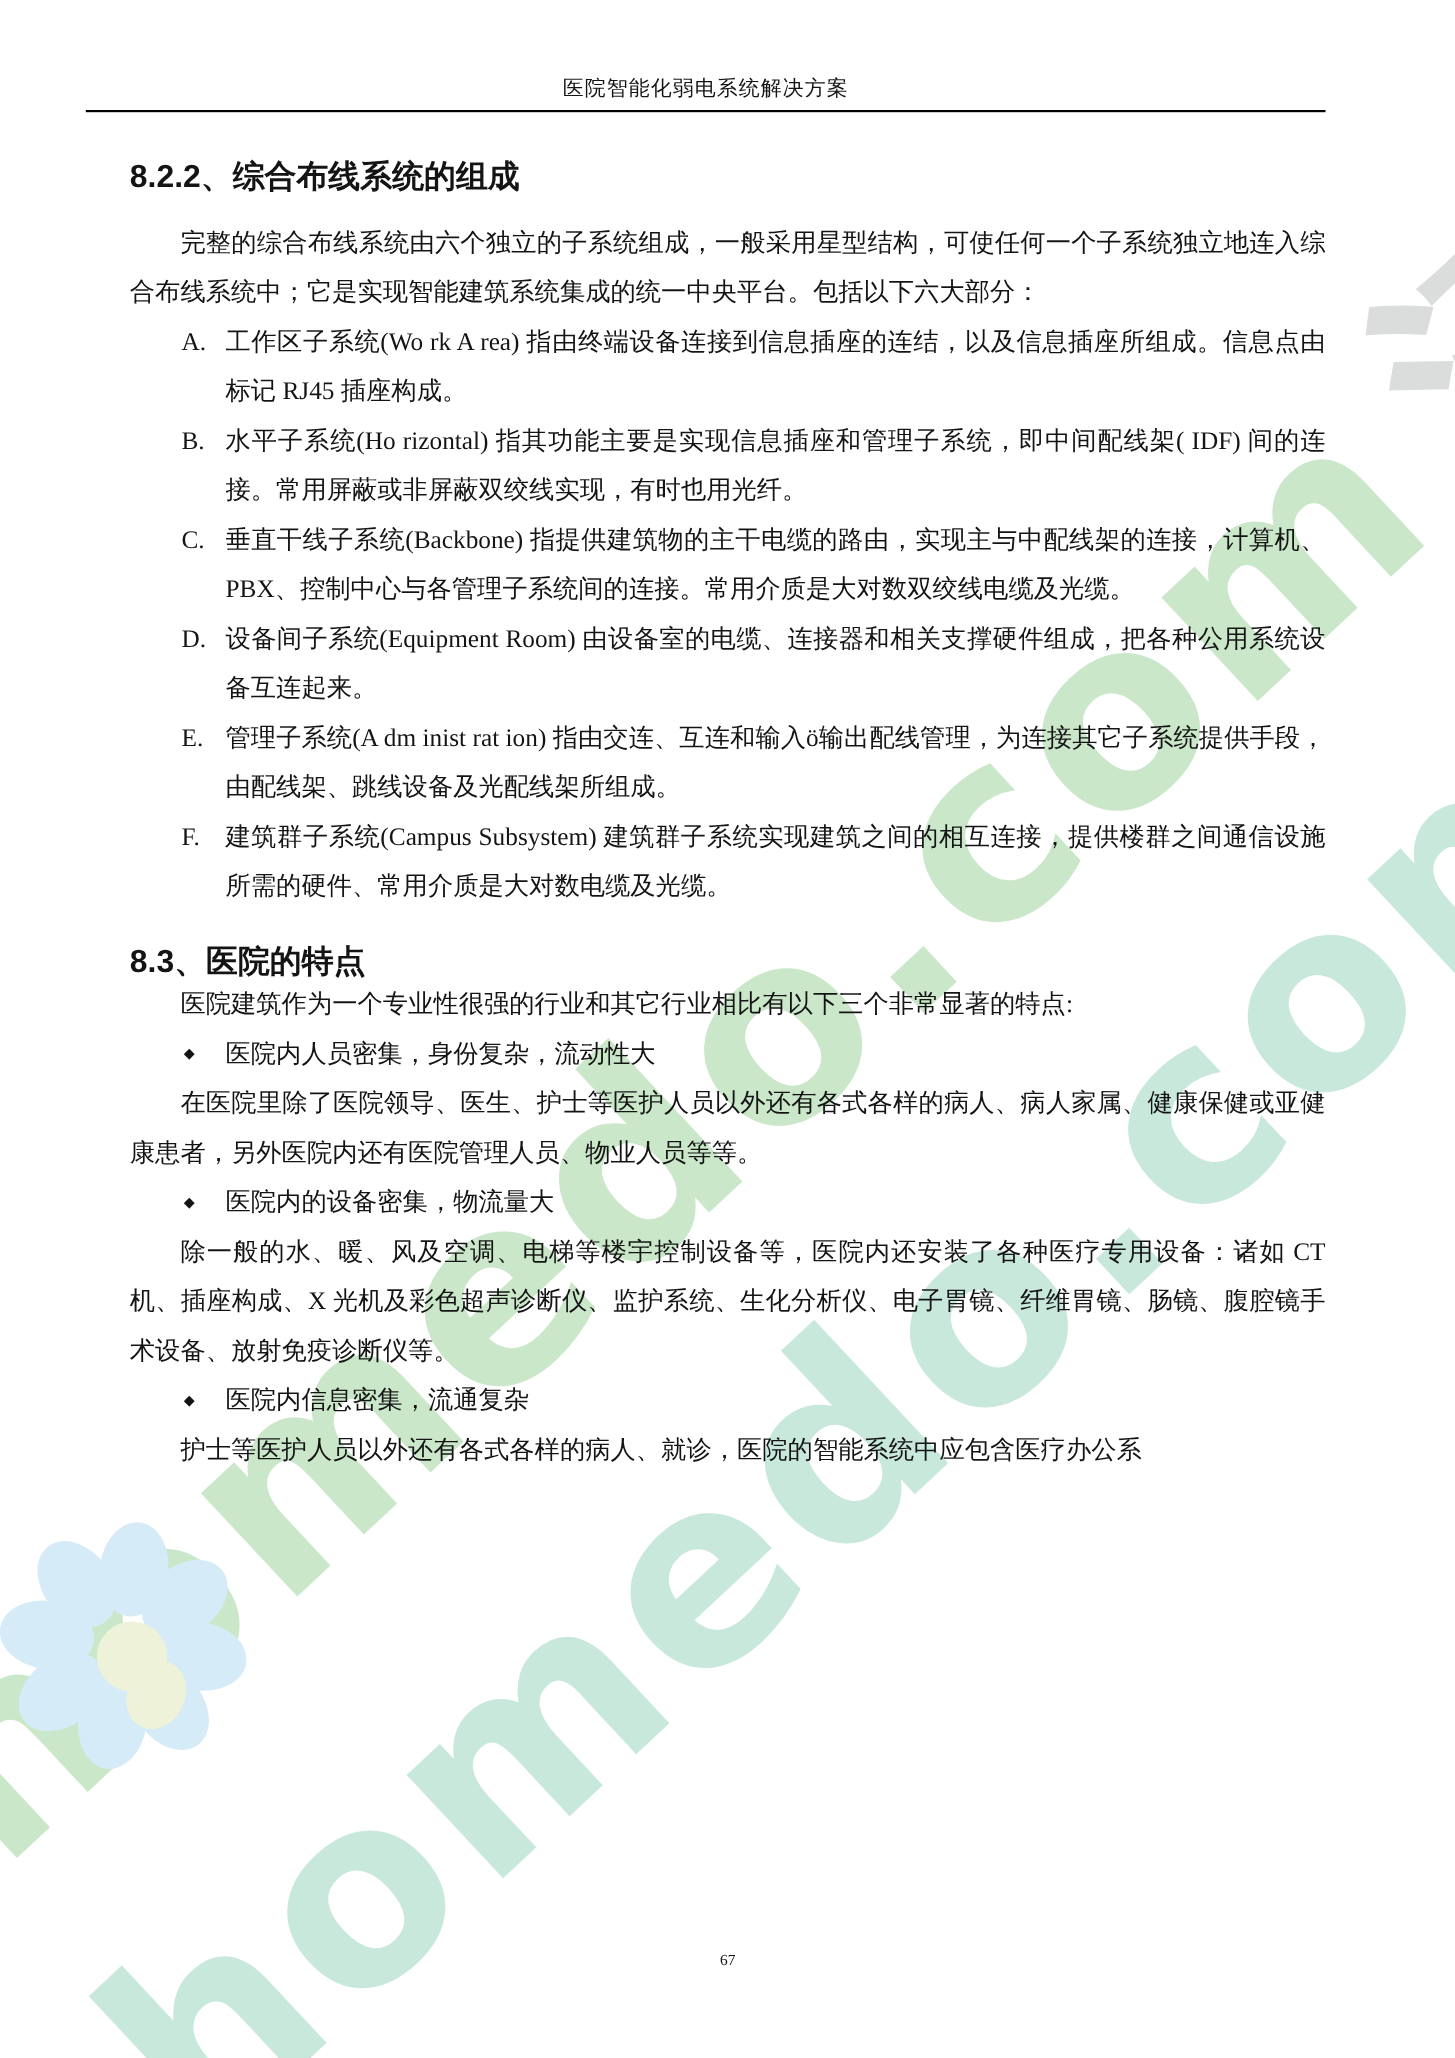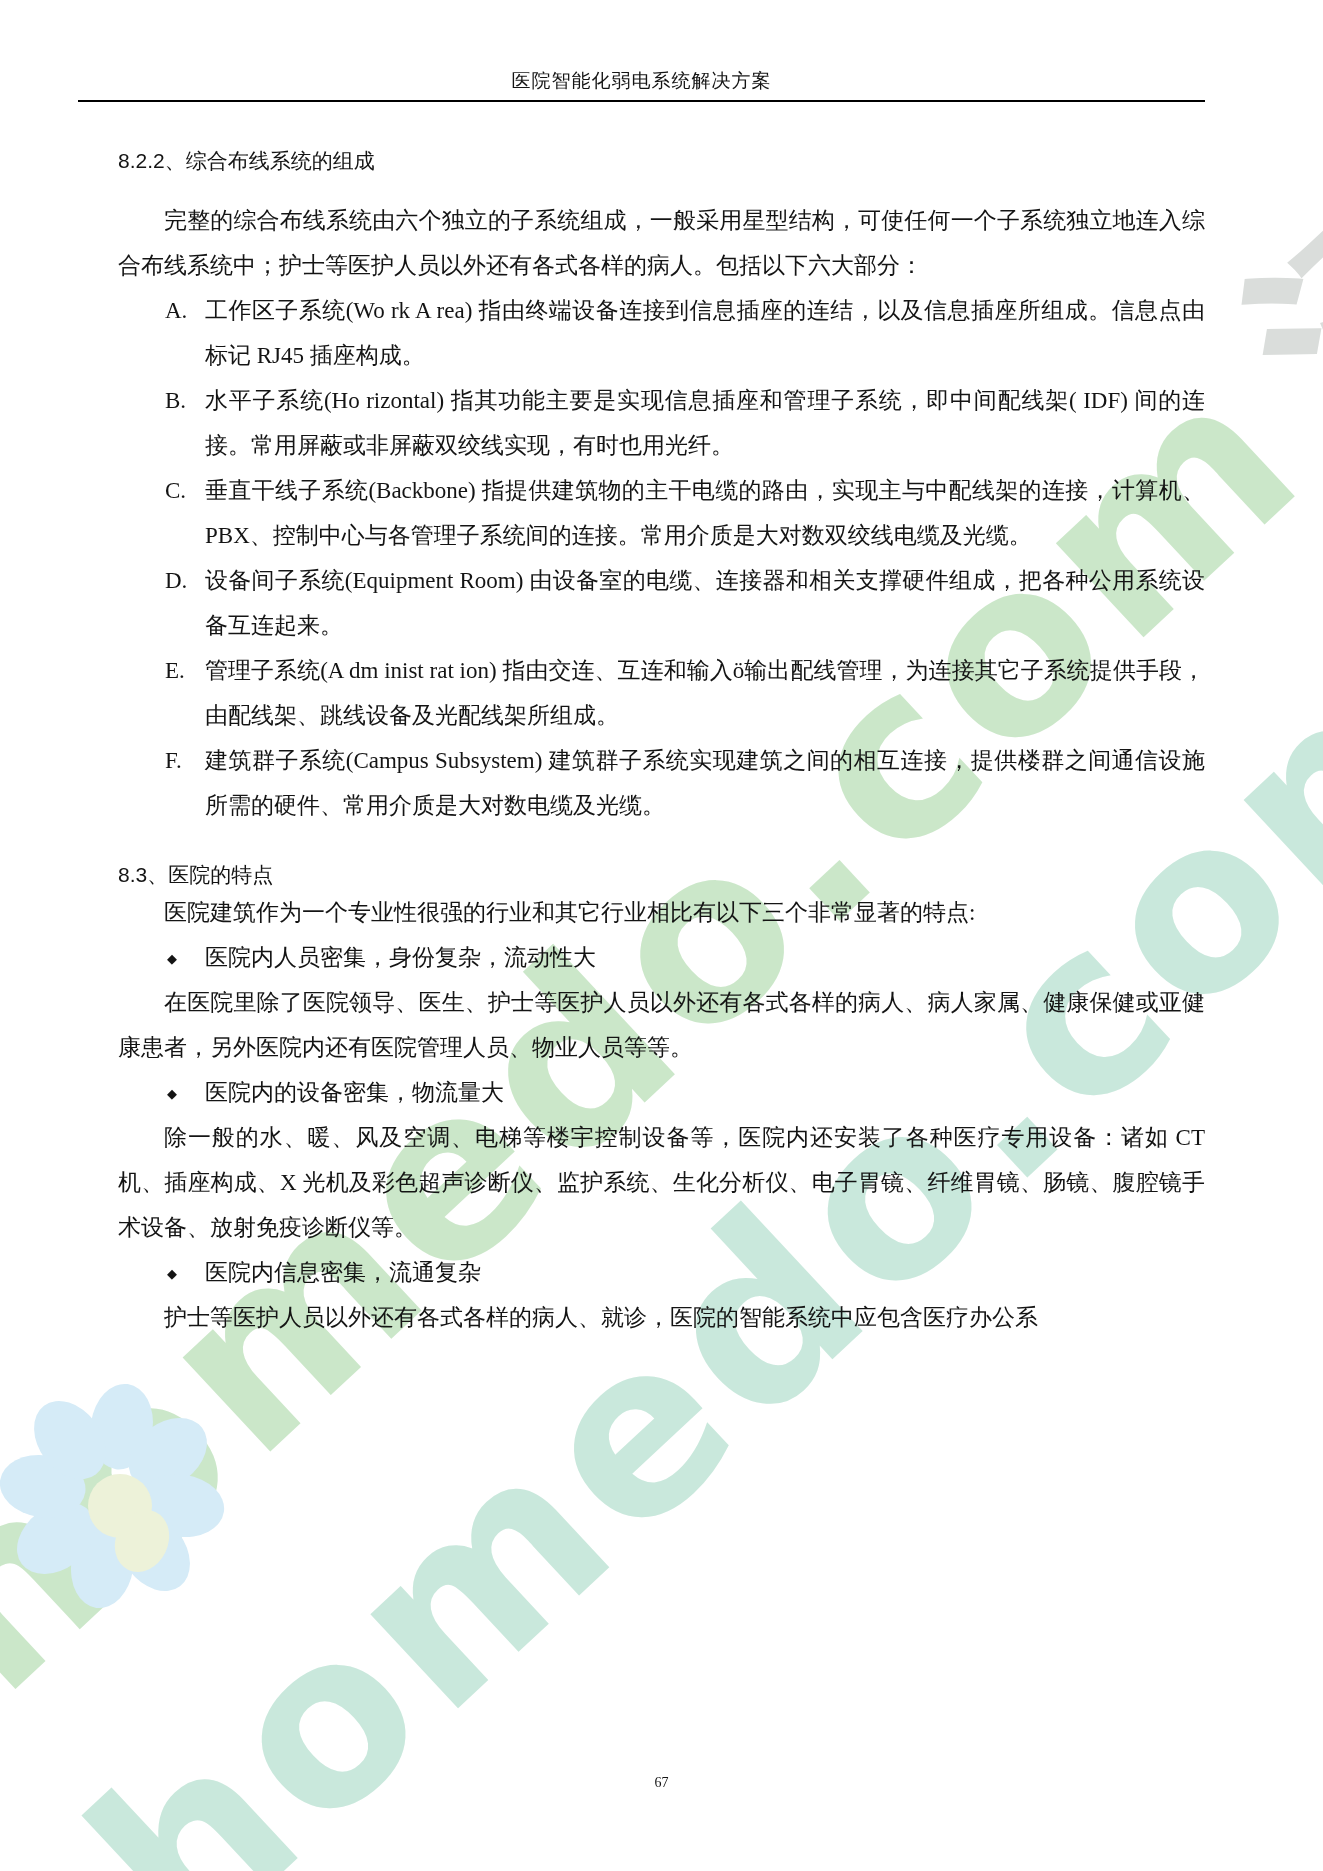--- a/index.html
+++ b/index.html
@@ -26,21 +26,21 @@
 
   
   .header{position:relative;z-index:2;padding:70px 118px 0 78px;}
   .header-title{text-align:center;font-size:19px;letter-spacing:1px;line-height:22px;}
   .header-rule{border-top:2px solid #000;margin-top:8px;height:0;}
 
   
   .content{position:relative;z-index:2;padding:0 118px;font-size:23px;line-height:45px;}
   .sec-heading{
     font-family:"Liberation Sans","DejaVu Sans",sans-serif;
-    font-weight:400;font-size:21px;line-height:30px;margin:44px 0 0 0;
+    font-weight:700;font-size:29px;line-height:30px;margin:44px 0 0 0;
   }
   .sec-heading.h83{margin-top:32px;}
   p.para{margin:0;}
   .indent{text-indent:2em;}
   .justify{text-align:justify;}
   .intro-83{margin-top:18px;}
 
   .list{margin:0;}
   .list-item{position:relative;padding-left:87px;text-align:justify;}
   .list-label{position:absolute;left:47px;top:0;}
@@ -107,21 +107,21 @@
 
   <div class="header">
     <div class="header-title">医院智能化弱电系统解决方案</div>
     <div class="header-rule"></div>
   </div>
 
   <div class="content">
 
     <h2 class="sec-heading">8.2.2、综合布线系统的组成</h2>
 
-    <p class="para indent justify" style="margin-top:22px;">完整的综合布线系统由六个独立的子系统组成，一般采用星型结构，可使任何一个子系统独立地连入综合布线系统中；护士等医护人员以外还有各式各样的病人。包括以下六大部分：</p>
+    <p class="para indent justify" style="margin-top:22px;">完整的综合布线系统由六个独立的子系统组成，一般采用星型结构，可使任何一个子系统独立地连入综合布线系统中；它是实现智能建筑系统集成的统一中央平台。包括以下六大部分：</p>
 
     <div class="list">
       <div class="list-item">
         <span class="list-label">A.</span>
         <span class="list-text">工作区子系统(Wo rk A rea) 指由终端设备连接到信息插座的连结，以及信息插座所组成。信息点由标记 RJ45 插座构成。</span>
       </div>
       <div class="list-item">
         <span class="list-label">B.</span>
         <span class="list-text">水平子系统(Ho rizontal) 指其功能主要是实现信息插座和管理子系统，即中间配线架( IDF) 间的连接。常用屏蔽或非屏蔽双绞线实现，有时也用光纤。</span>
       </div>

